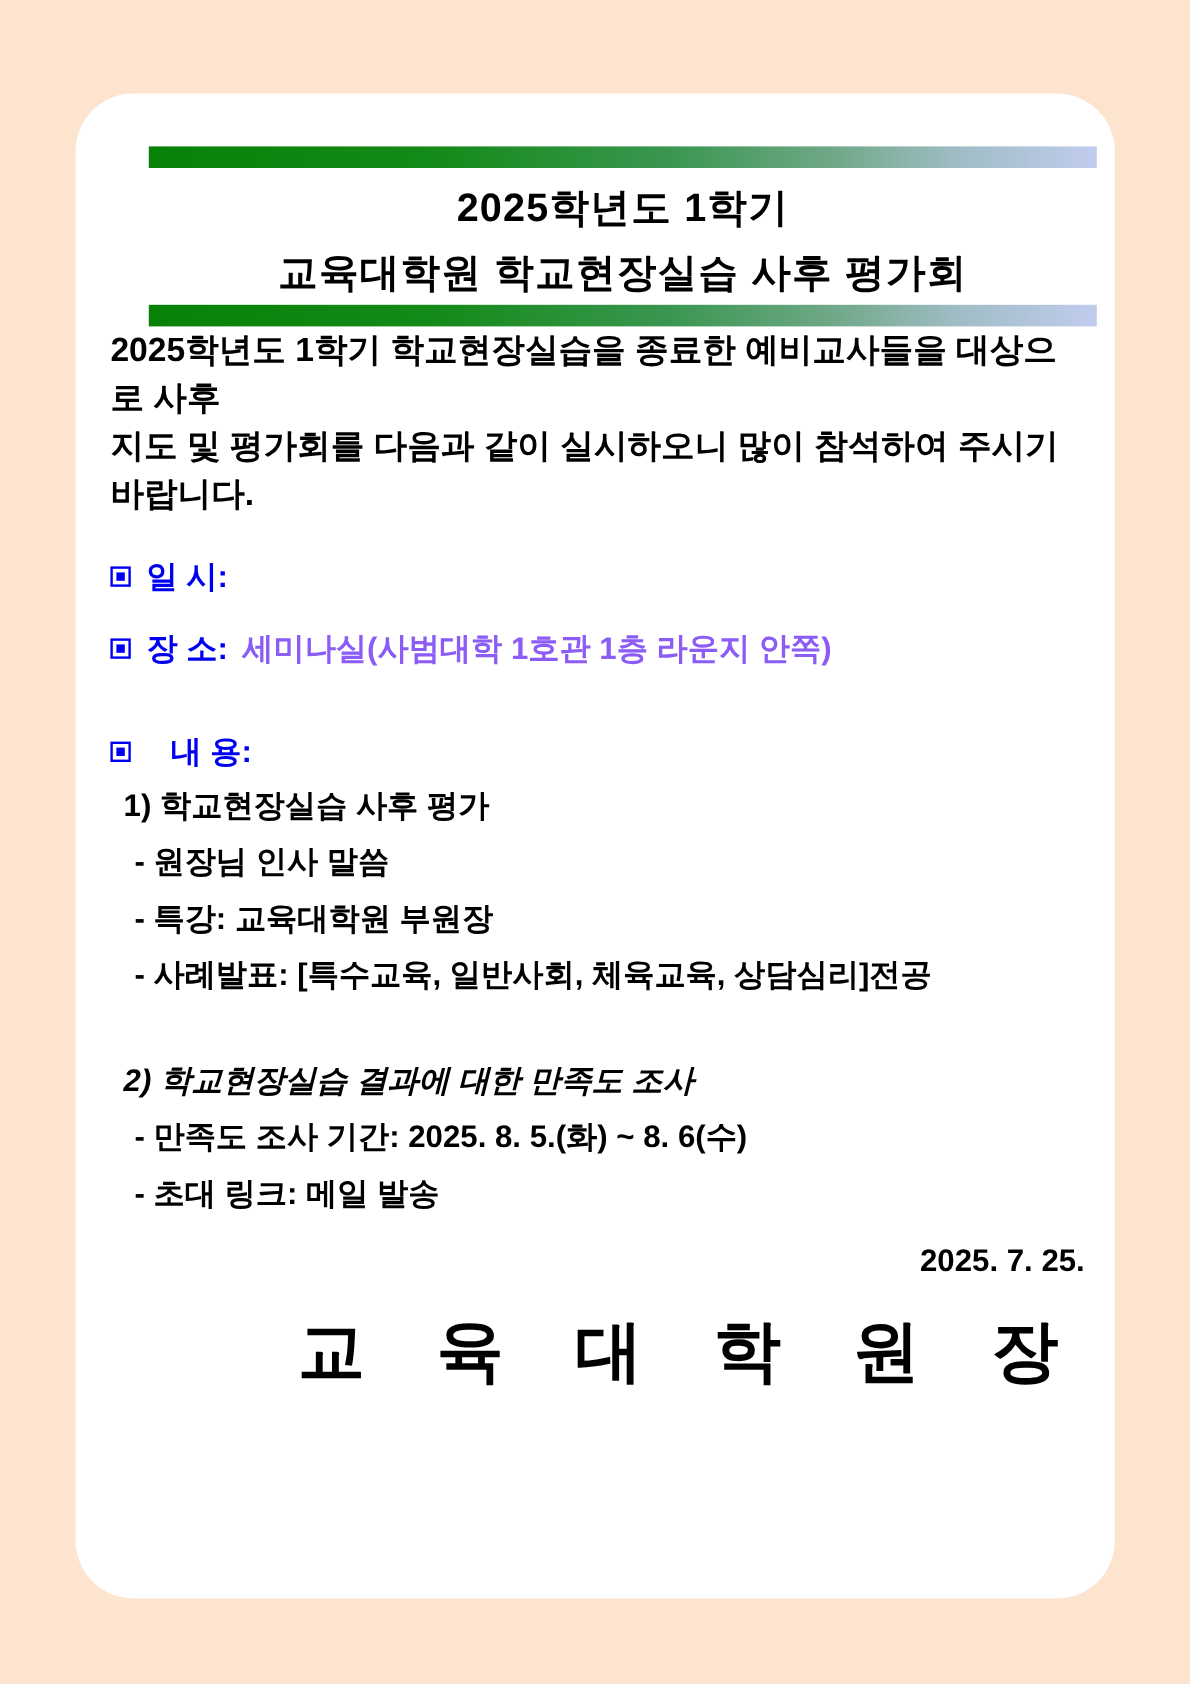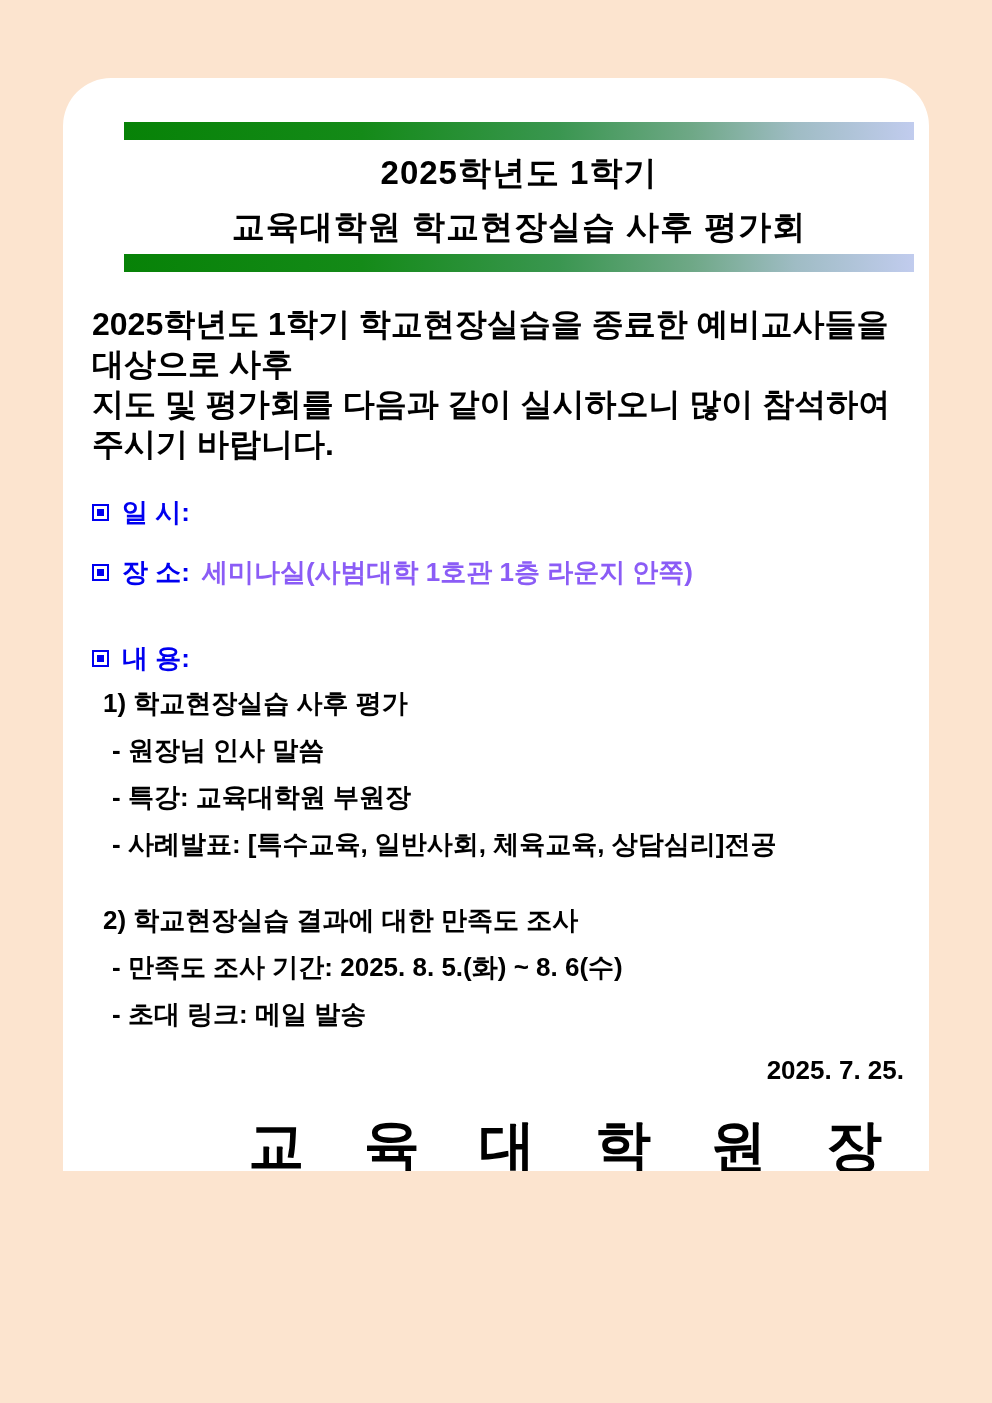--- a/index.html
+++ b/index.html
@@ -8,21 +8,21 @@
     width: 992px;
     height: 1403px;
     background: #fce4cf;
     font-family: "Liberation Sans", "DejaVu Sans", sans-serif;
     font-weight: bold;
     color: #000;
   }
   .page {
     position: relative;
     width: 992px;
-    height: 1171px;
+    height: 1403px;
     background: #fce4cf;
     overflow: hidden;
   }
   .card {
     position: absolute;
     left: 63px;
     top: 78px;
     width: 866px;
     height: 1254px;
     background: #ffffff;
@@ -44,35 +44,34 @@
     text-align: center;
     font-size: 33px;
     line-height: 54px;
     letter-spacing: 1px;
     color: #000;
   }
   .content {
     padding: 0 25px 0 29px;
   }
   .intro {
-    margin-top: 32px;
-    font-size: 32px;
+    font-size: 28px;
     line-height: 40px;
     letter-spacing: 0px;
   }
   .field-row {
     display: flex;
     align-items: center;
     height: 40px;
     font-size: 26px;
   }
   .f1 { margin-top: 28px; }
   .f2 { margin-top: 20px; }
   .f3 { margin-top: 46px; }
-  .f4 { margin-top: 46px; }
+  .f4 { margin-top: 46px; gap: 20px; }
   .bullet {
     flex: 0 0 auto;
     width: 13px;
     height: 13px;
     border: 2px solid #0000f0;
     display: inline-flex;
     align-items: center;
     justify-content: center;
     margin-right: 13px;
   }
@@ -86,21 +85,21 @@
     margin-right: 12px;
     white-space: pre;
   }
   .field-value { color: #000; white-space: pre; }
   .field-value.blue { color: #8b5cf6; }
   .list-heading {
     margin: 5px 0 0 11px;
     font-size: 26px;
     line-height: 40px;
   }
-  .h2 { margin-top: 36px; }
+  .h2 { margin-top: 48px; font-style: italic; }
   .list-sub {
     margin: 7px 0 0 20px;
     font-size: 26px;
     line-height: 40px;
   }
   .date-line {
     margin-top: 16px;
     text-align: right;
     font-size: 26px;
     line-height: 40px;

